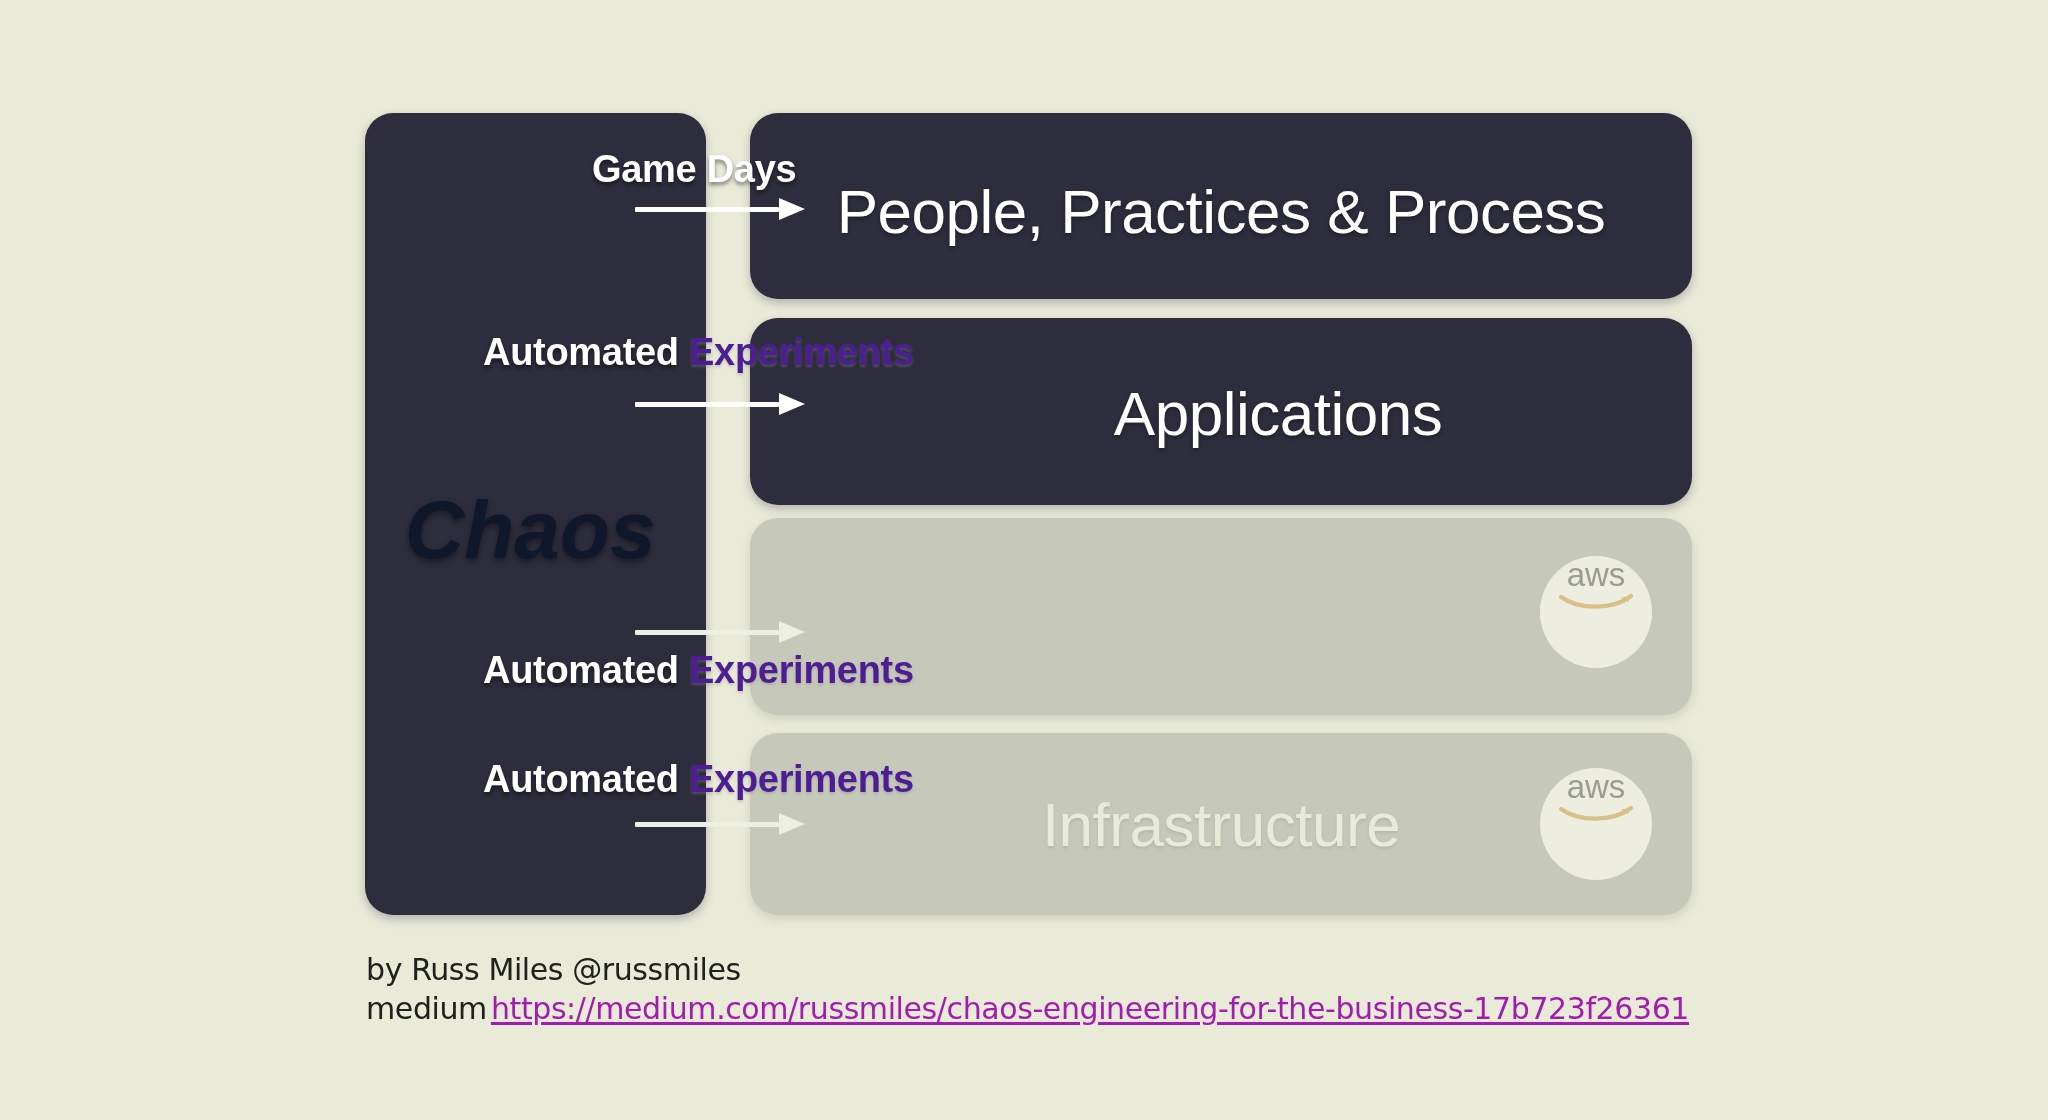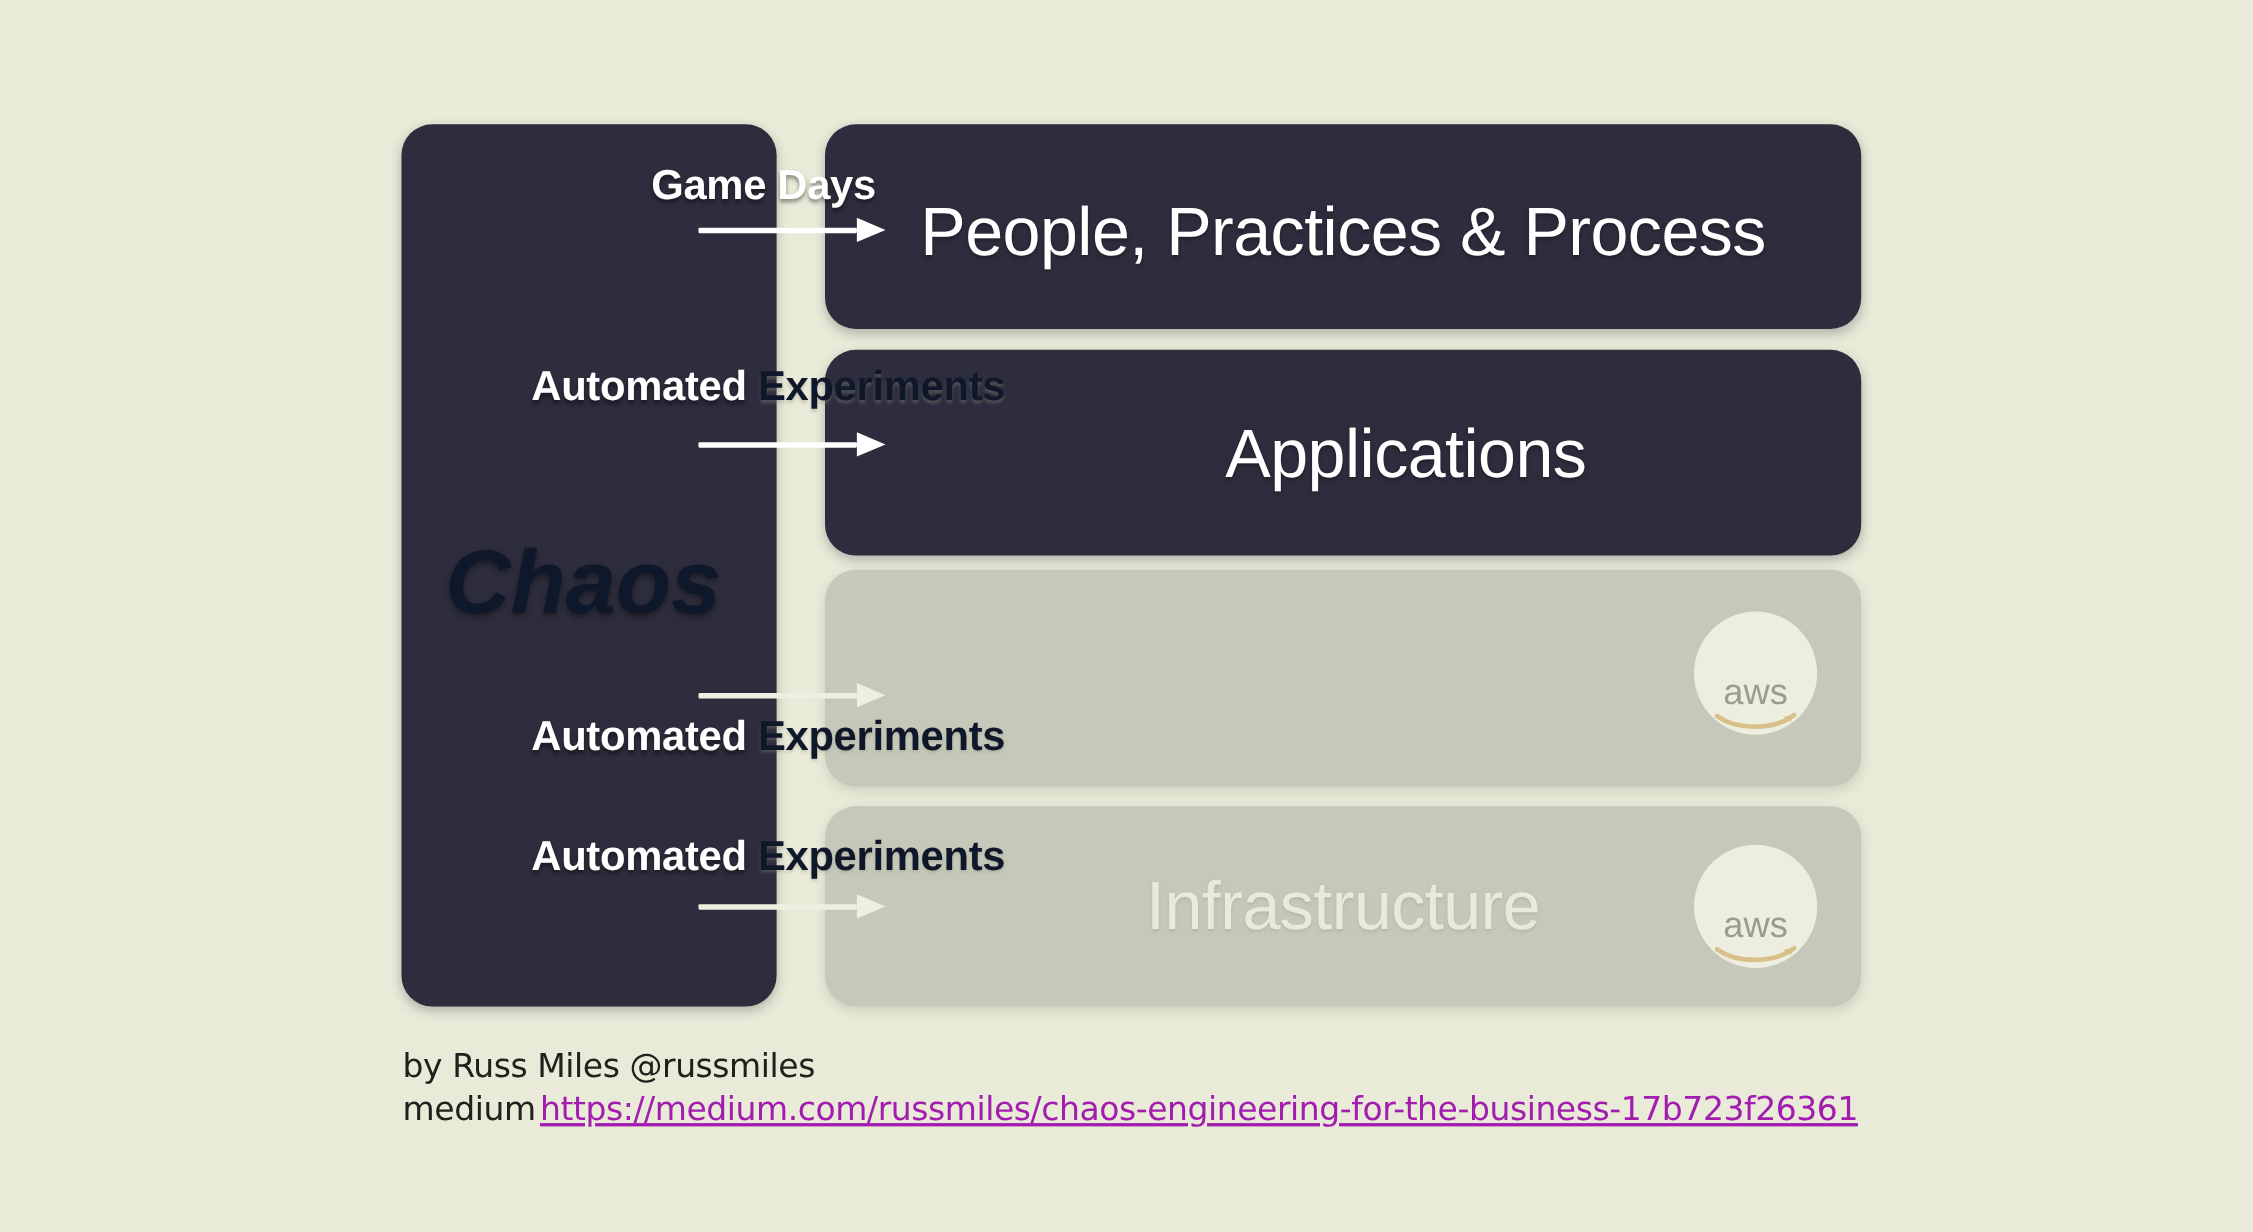--- a/index.html
+++ b/index.html
@@ -92,21 +92,21 @@
     font-weight: 700;
     white-space: nowrap;
     letter-spacing: -0.3px;
   }
   .arrow-label .seg-bright {
     color: #FFFFFF;
     text-shadow: 0 3px 4px rgba(0,0,0,0.45);
     text-align: right;
   }
   .arrow-label .seg-faded {
-    color: #0f172a;
+    color: #4c1d95;
     text-shadow: 0 2px 3px rgba(140,142,125,0.40);
   }
 
   #label-gamedays    { left: 592px; top: 148px; }
   #label-auto-apps   { left: 483px; top: 331px; }
   #label-auto-plat   { left: 483px; top: 649px; }
   #label-auto-infra  { left: 483px; top: 758px; }
 
   
   .arrow {
@@ -143,21 +143,21 @@
   
   .aws-badge {
     position: absolute;
     width: 112px;
     height: 112px;
     border-radius: 50%;
     background: #EDEEE0;
     display: flex;
     flex-direction: column;
     align-items: center;
-    justify-content: flex-end;
+    justify-content: flex-start;
   }
   #aws-platform { left: 1540px; top: 556px; }
   #aws-infra    { left: 1540px; top: 768px; }
 
   .aws-badge svg { display: block; }
 
   
   #attribution {
     position: absolute;
     left: 366px;

